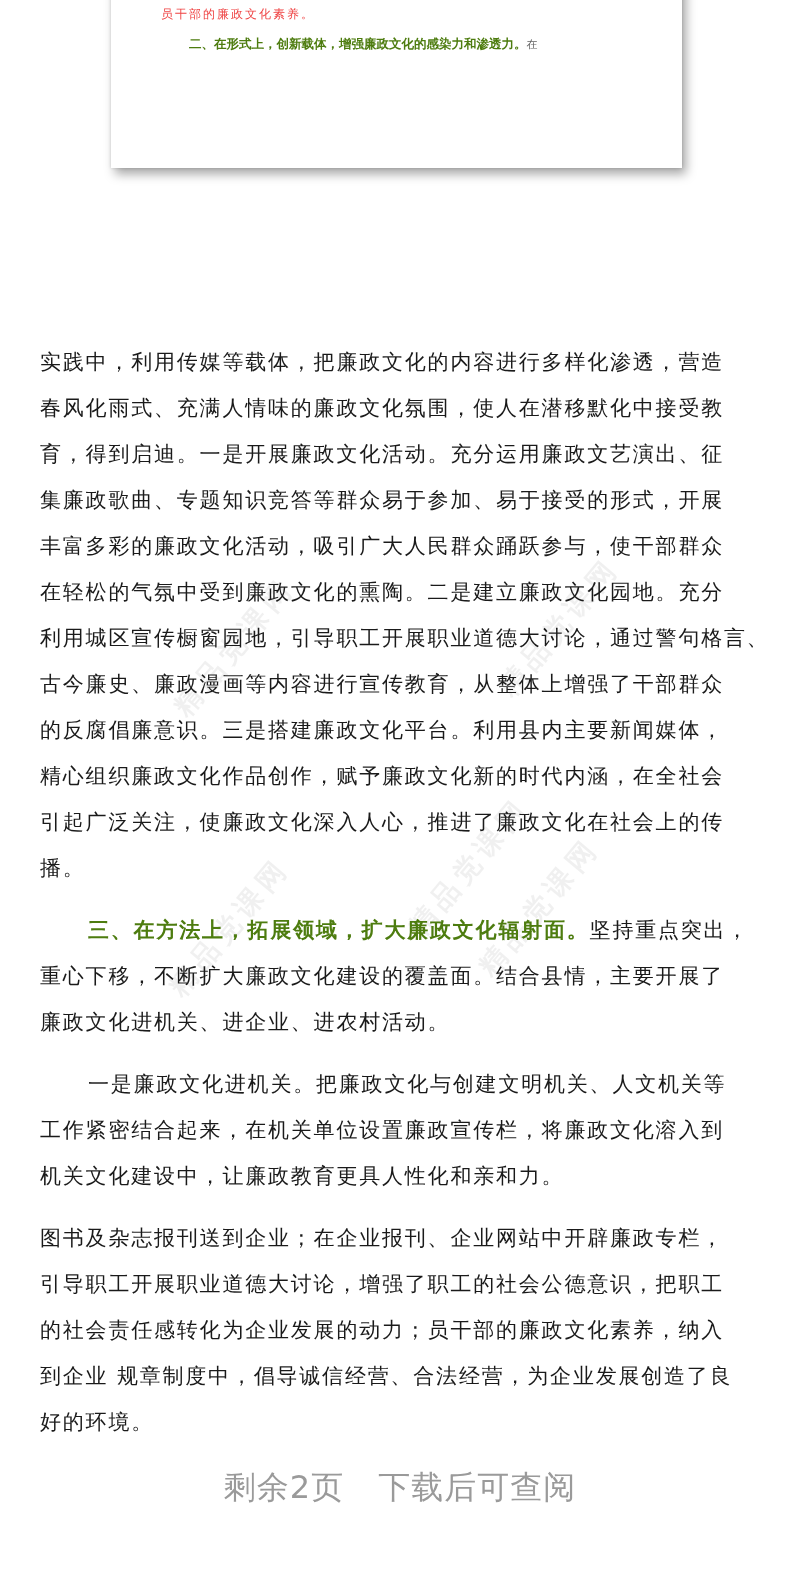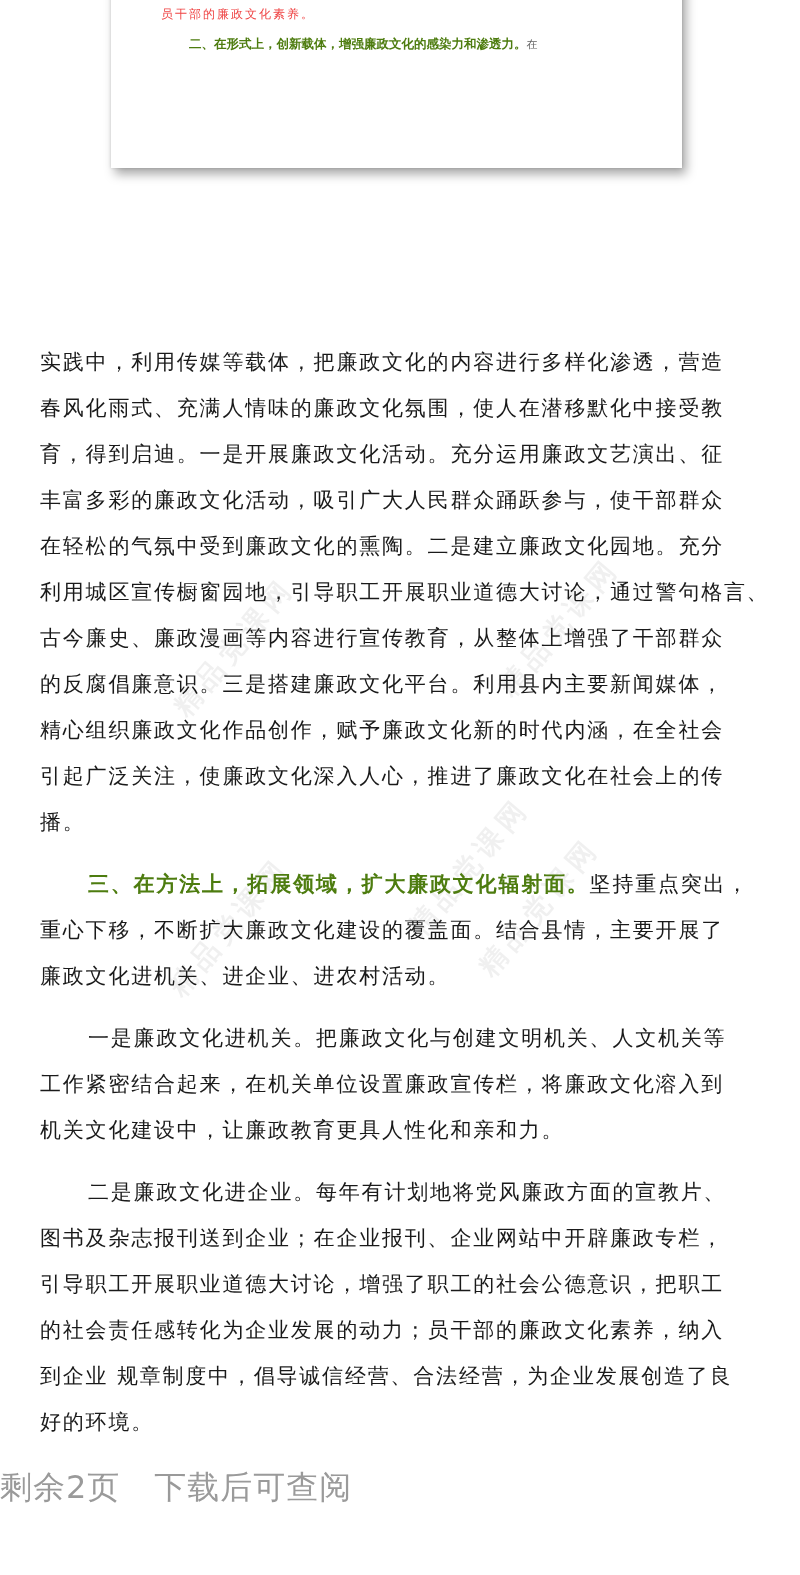--- a/index.html
+++ b/index.html
@@ -90,20 +90,21 @@
       pointer-events: none;
       font-weight: bold;
     }
 
     
     .footer-prompt {
       position: absolute;
       left: 0;
       top: 1466px;
       width: 800px;
+      text-align: center;
       font-size: 32px;
       color: #9a9a9a;
       letter-spacing: 1px;
     }
     .footer-prompt .gap {
       display: inline-block;
       width: 34px;
     }
   </style>
 </head>
@@ -120,20 +121,21 @@
 <div class="watermark" style="left:490px; top:680px;">精品党课网</div>
 <div class="watermark" style="left:400px; top:920px;">精品党课网</div>
 <div class="watermark" style="left:160px; top:980px;">精品党课网</div>
 <div class="watermark" style="left:470px; top:960px;">精品党课网</div>
 
 <div class="doc-body">
   <div class="para">
     <span class="line">实践中，利用传媒等载体，把廉政文化的内容进行多样化渗透，营造</span>
     <span class="line">春风化雨式、充满人情味的廉政文化氛围，使人在潜移默化中接受教</span>
     <span class="line">育，得到启迪。一是开展廉政文化活动。充分运用廉政文艺演出、征</span>
+    <span class="line">集廉政歌曲、专题知识竞答等群众易于参加、易于接受的形式，开展</span>
     <span class="line">丰富多彩的廉政文化活动，吸引广大人民群众踊跃参与，使干部群众</span>
     <span class="line">在轻松的气氛中受到廉政文化的熏陶。二是建立廉政文化园地。充分</span>
     <span class="line">利用城区宣传橱窗园地，引导职工开展职业道德大讨论，通过警句格言、</span>
     <span class="line">古今廉史、廉政漫画等内容进行宣传教育，从整体上增强了干部群众</span>
     <span class="line">的反腐倡廉意识。三是搭建廉政文化平台。利用县内主要新闻媒体，</span>
     <span class="line">精心组织廉政文化作品创作，赋予廉政文化新的时代内涵，在全社会</span>
     <span class="line">引起广泛关注，使廉政文化深入人心，推进了廉政文化在社会上的传</span>
     <span class="line">播。</span>
   </div>
 
@@ -143,21 +145,20 @@
     <span class="line">廉政文化进机关、进企业、进农村活动。</span>
   </div>
 
   <div class="para">
     <span class="line indent">一是廉政文化进机关。把廉政文化与创建文明机关、人文机关等</span>
     <span class="line">工作紧密结合起来，在机关单位设置廉政宣传栏，将廉政文化溶入到</span>
     <span class="line">机关文化建设中，让廉政教育更具人性化和亲和力。</span>
   </div>
 
   <div class="para">
-    <span class="line indent">二是廉政文化进企业。每年有计划地将党风廉政方面的宣教片、</span>
     <span class="line">图书及杂志报刊送到企业；在企业报刊、企业网站中开辟廉政专栏，</span>
     <span class="line">引导职工开展职业道德大讨论，增强了职工的社会公德意识，把职工</span>
     <span class="line">的社会责任感转化为企业发展的动力；员干部的廉政文化素养，纳入</span>
     <span class="line">到企业 规章制度中，倡导诚信经营、合法经营，为企业发展创造了良</span>
     <span class="line">好的环境。</span>
   </div>
 </div>
 
 <div class="footer-prompt">
   <span>剩余2页</span><span class="gap"></span><span>下载后可查阅</span>

